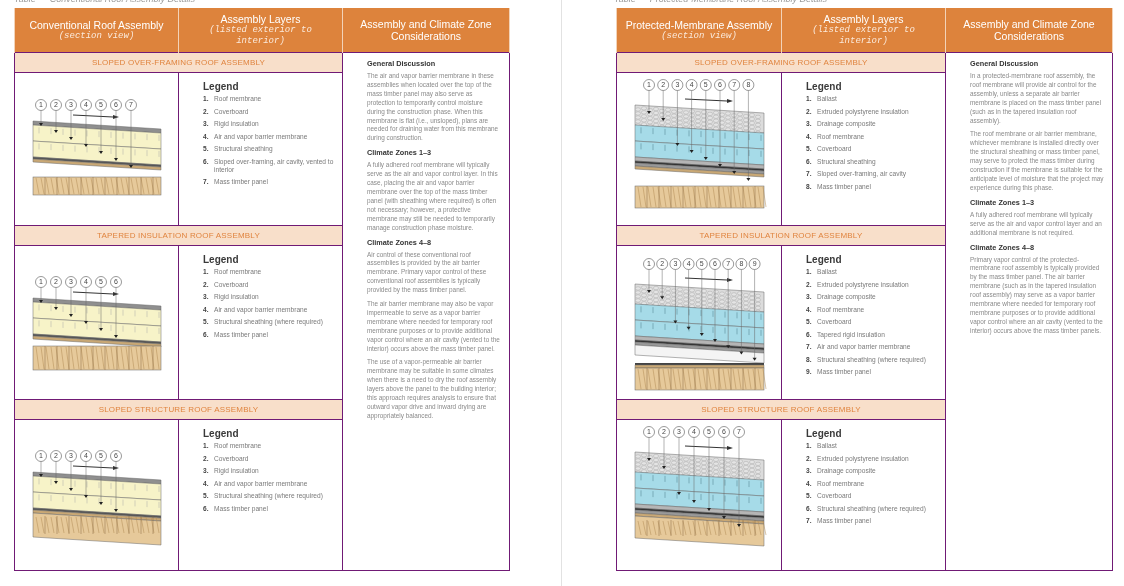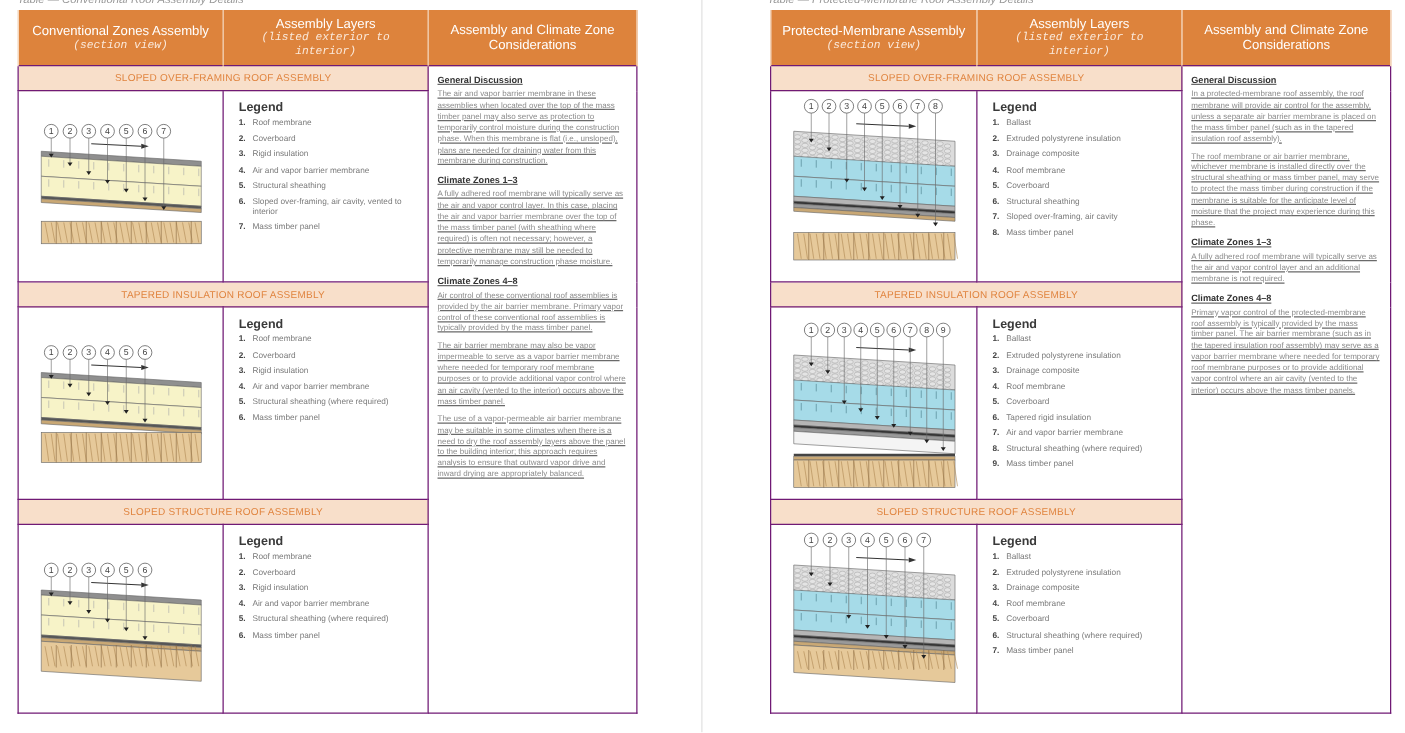--- a/index.html
+++ b/index.html
@@ -17,22 +17,22 @@
   .page-left table.roof { left: 14px; width: 495px; }
   .page-right table.roof { left: 16px; width: 496px; }
 
   table.roof th { background: #dd833c; color: #ffffff; font-weight: normal; font-size: 10.5px; line-height: 12px; text-align: center; padding: 5px 4px 5px; height: 33px; border-left: 1px solid #f3d3b8; border-right: 1px solid #f3d3b8; vertical-align: middle; }
   table.roof th .sub { display: block; font-style: italic; font-size: 9px; line-height: 11px; color: #fbeadc; font-family: Liberation Mono, monospace; }
   table.roof td { border: 1px solid #701a75; vertical-align: top; }
 
   td.section-band { background: #f8dfca; color: #e0843f; font-size: 8px; text-align: center; height: 20px; vertical-align: middle !important; letter-spacing: 0.2px; }
 
   td.diagram-cell { height: 153px; position: relative; }
-  td.legend-cell { padding: 8px 6px 4px 12px; }
-  td.considerations { padding: 6px 7px 4px 7px; text-decoration: underline; }
+  td.legend-cell { padding: 8px 6px 4px 24px; }
+  td.considerations { padding: 6px 7px 4px 24px; }
 
   .legend-title { font-size: 10px; font-weight: bold; color: #3a3a3a; margin-bottom: 3px; }
   ol.legend { list-style: none; }
   ol.legend li { font-size: 6.6px; line-height: 8.2px; margin-bottom: 4.3px; display: flex; color: #7a7a7a; }
   ol.legend li .num { font-weight: bold; width: 11px; flex: 0 0 11px; color: #444; }
 
   .cons h4 { font-size: 7.3px; font-weight: bold; color: #333; margin: 0 0 4px; }
   .cons p { font-size: 6.4px; line-height: 8.9px; color: #8a8a8a; margin: 0 0 5px; }
 
   .diagram { position: absolute; left: 0; top: 0; }
@@ -45,21 +45,21 @@
 <div class="page page-left">
   <div class="caption">Table — Conventional Roof Assembly Details</div>
   <table class="roof">
     <colgroup>
         <col style="width:164px">
         <col style="width:164px">
         <col style="width:167px">
       </colgroup>
     <thead>
       <tr>
-        <th><span>Conventional Zones Assembly</span><span class="sub">(section view)</span></th>
+        <th><span>Conventional Roof Assembly</span><span class="sub">(section view)</span></th>
         <th><span>Assembly Layers</span><span class="sub">(listed exterior to interior)</span></th>
         <th><span>Assembly and Climate Zone Considerations</span></th>
       </tr>
     </thead>
     <tbody>
       <tr>
         <td colspan="2" class="section-band">SLOPED OVER-FRAMING ROOF ASSEMBLY</td>
         <td rowspan="6" class="considerations cons">
           <h4>General Discussion</h4>
           <p>The air and vapor barrier membrane in these assemblies when located over the top of the mass timber panel may also serve as protection to temporarily control moisture during the construction phase. When this membrane is flat (i.e., unsloped), plans are needed for draining water from this membrane during construction.</p>

